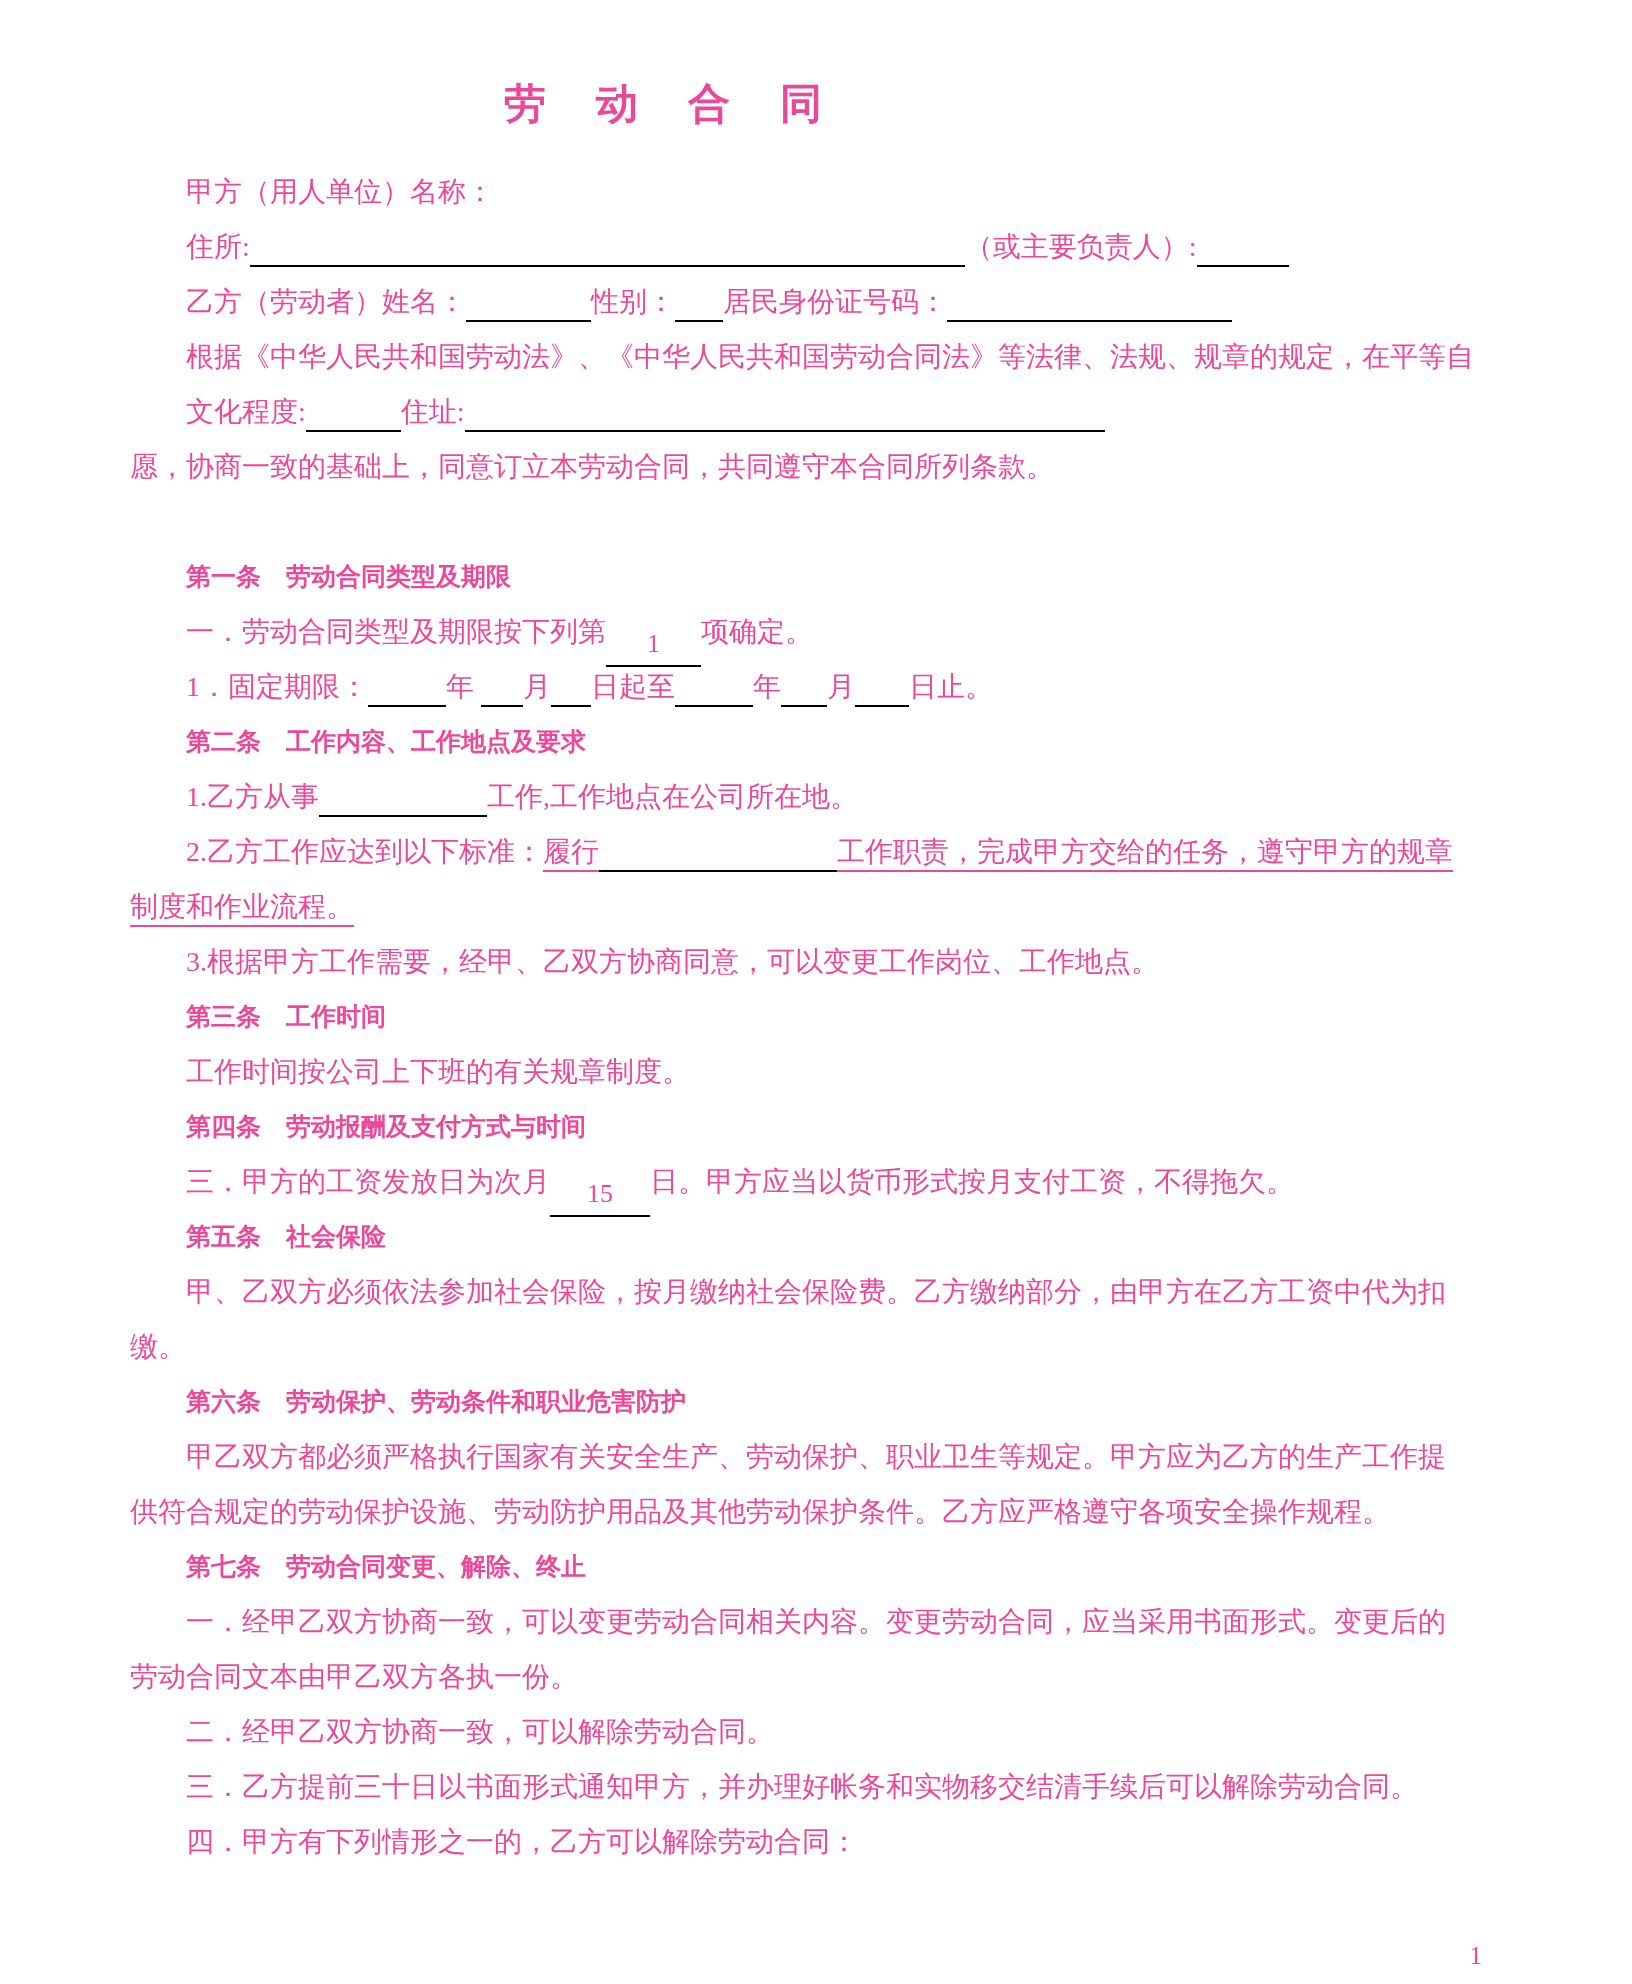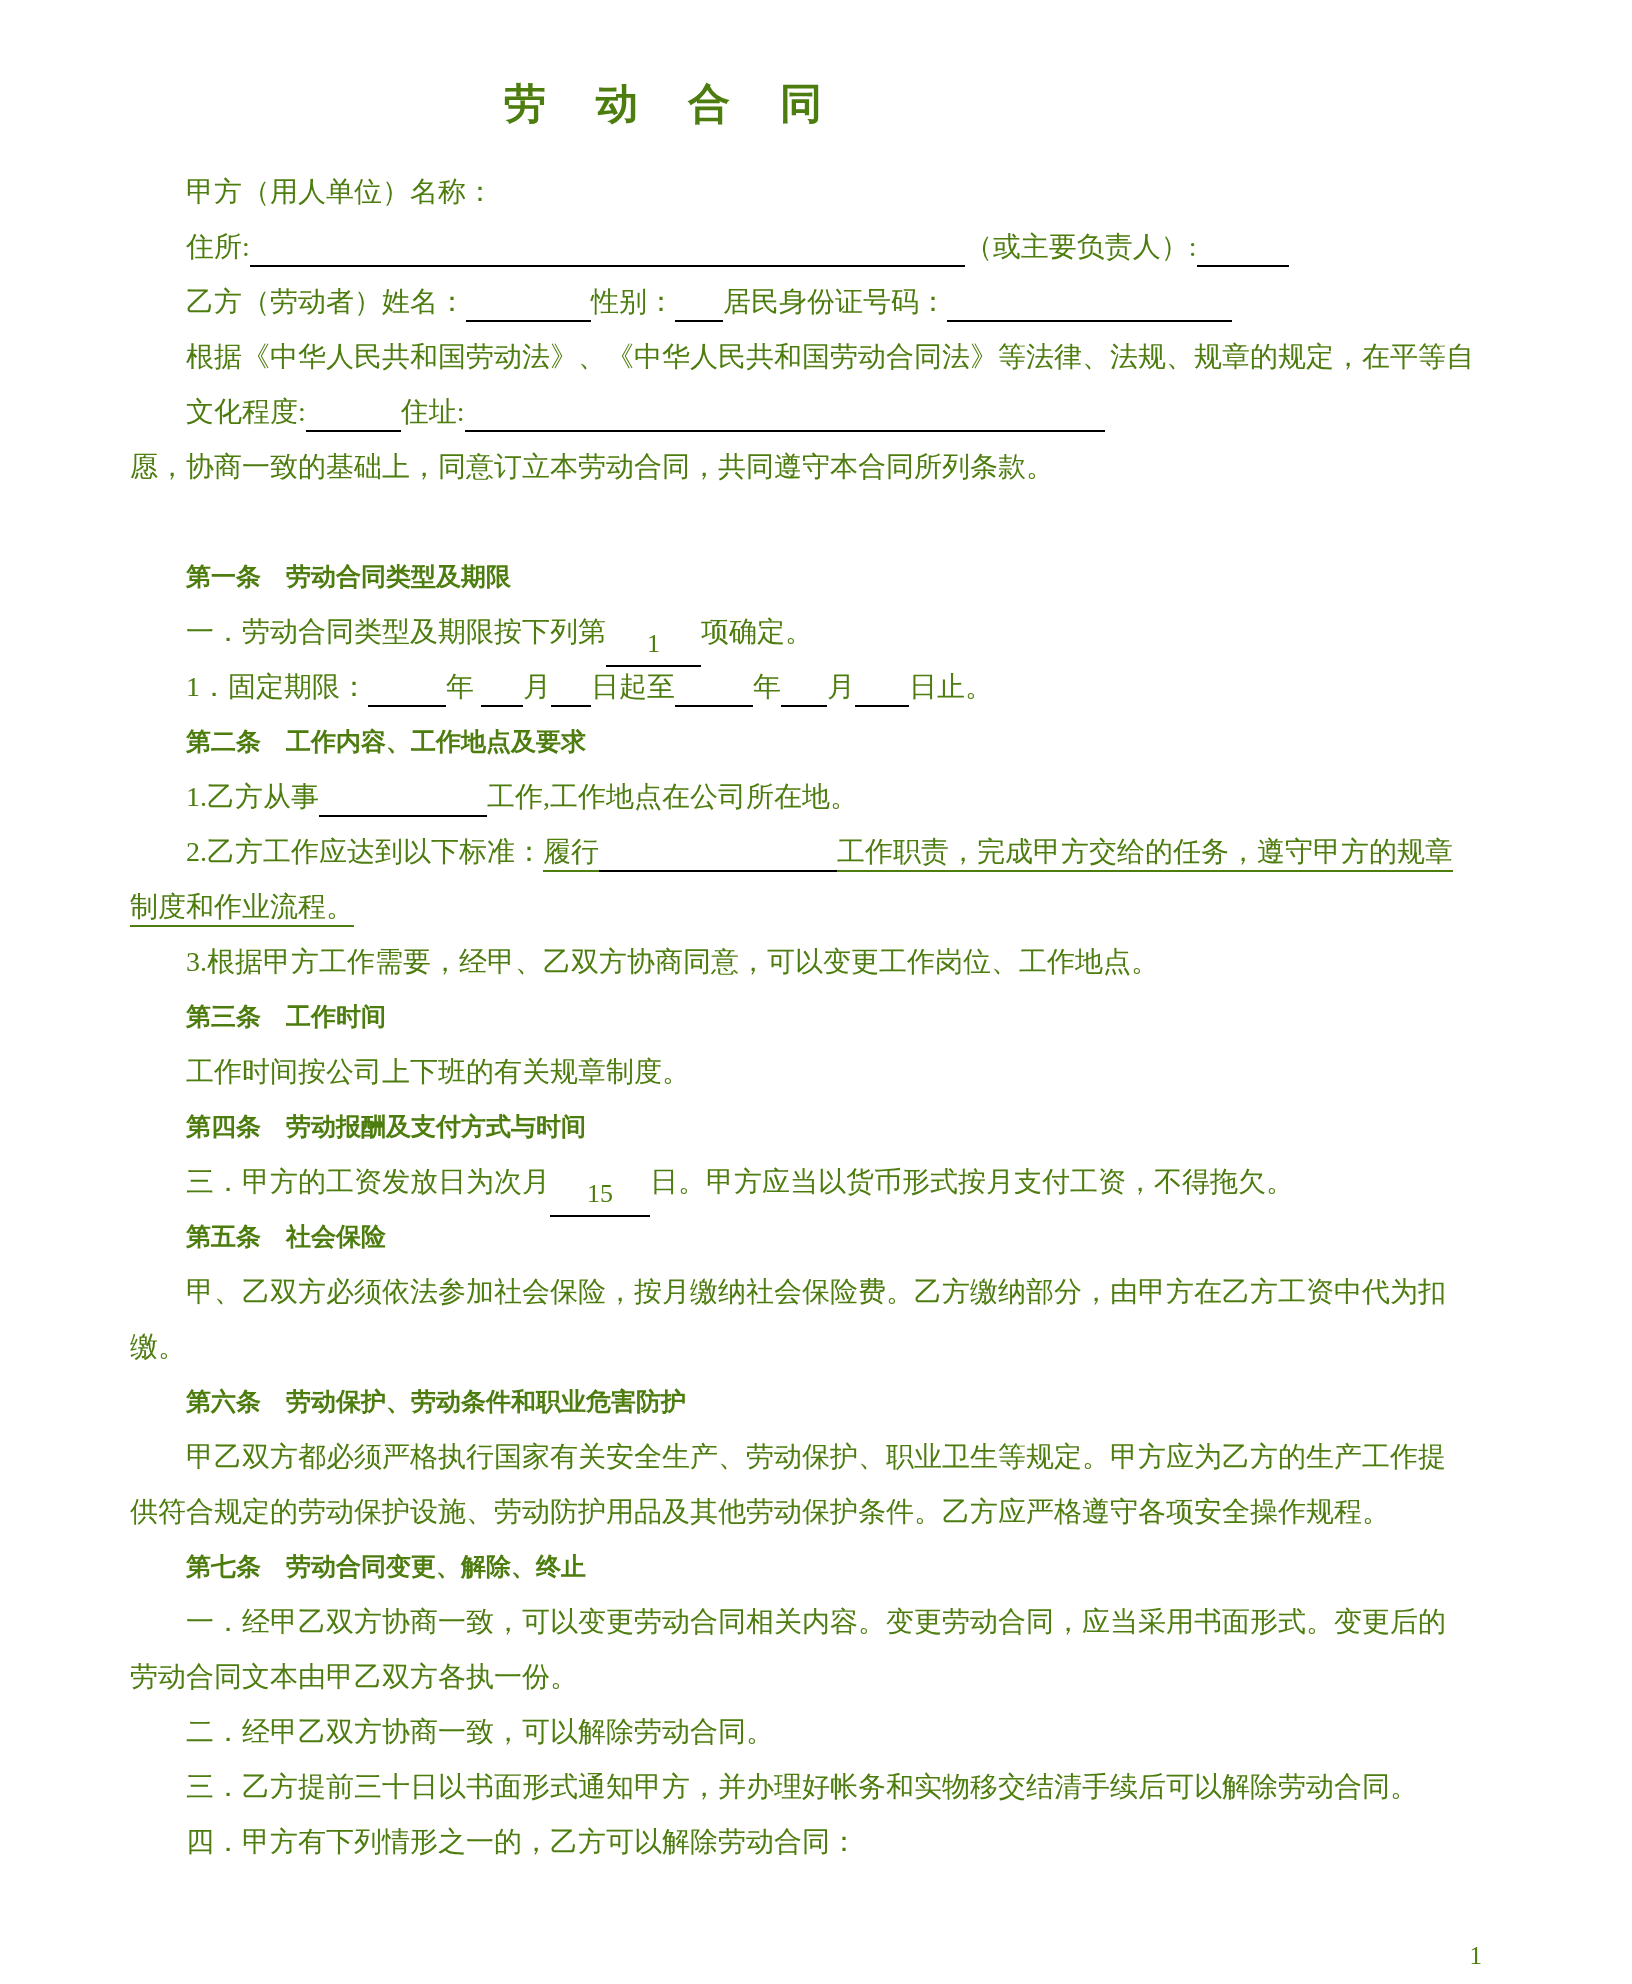--- a/index.html
+++ b/index.html
@@ -1,21 +1,21 @@
 <!DOCTYPE html>
 <html><head>
 <meta charset="utf-8">
 <style>
   html,body{margin:0;padding:0;background:#e8e8e8;}
   .page{
     position:relative;
     width:1632px;height:1984px;
     background:#ffffff;
     margin:0 auto;
-    color:#4d7c0f;
+    color:#ec4899;
     font-family:"Liberation Serif","DejaVu Serif",serif;
     overflow:hidden;
   }
   .doc-title{
     position:absolute;
     top:76px;left:130px;width:1070px;
     margin:0;
     text-align:center;
     font-size:42px;
     font-weight:bold;

